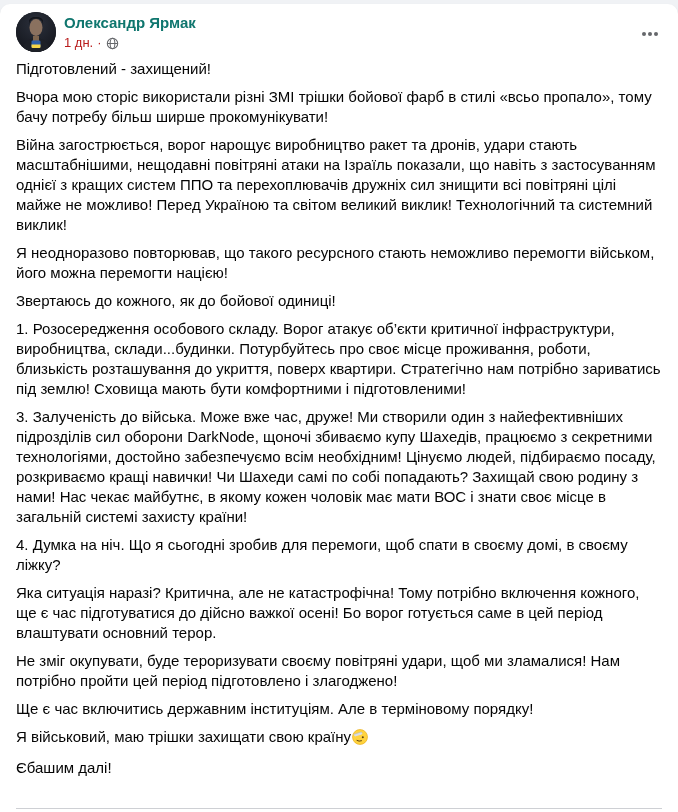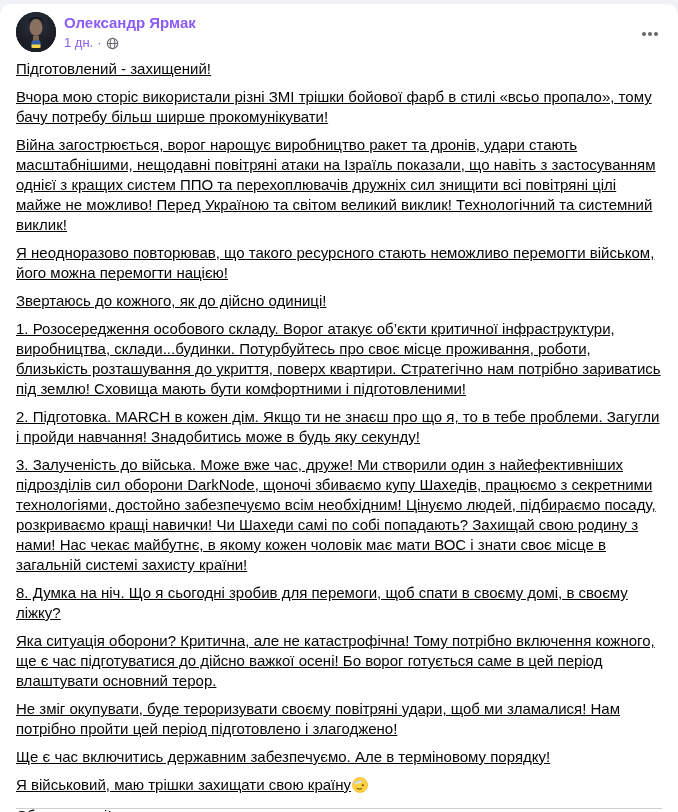--- a/index.html
+++ b/index.html
@@ -44,29 +44,29 @@
   .avatar svg { display: block; }
   .hmeta {
     margin-left: 8px;
     flex: 1;
     min-width: 0;
     padding-top: 1px;
   }
   .author {
     font-size: 15px;
     font-weight: 700;
-    color: #8b5cf6;
+    color: #0f766e;
     line-height: 19px;
     cursor: pointer;
   }
   .subline {
     display: flex;
     align-items: center;
     gap: 4px;
-    color: #8b5cf6;
+    color: #b91c1c;
     font-size: 13px;
     line-height: 16px;
     margin-top: 3px;
   }
   .subline .ts { cursor: pointer; }
   .globe { display: inline-flex; align-items: center; }
   .more-btn {
     position: absolute;
     right: 12px;
     top: 14px;
@@ -80,21 +80,20 @@
   }
   .body-text {
     padding: 7px 16px 0 16px;
     font-size: 15px;
     line-height: 20px;
     color: #050505;
   }
   .body-text p {
     margin: 0 0 8px 0;
     word-wrap: break-word;
-    text-decoration: underline;
   }
   .emoji {
     display: inline-block;
     vertical-align: -3px;
     margin-left: 1px;
   }
   .divider {
     position: absolute;
     left: 16px;
     right: 16px;
@@ -151,28 +150,27 @@
           <circle cx="16" cy="10" r="2" fill="#65676b"></circle>
         </svg>
       </div>
     </div>
 
     <div class="body-text">
       <p>Підготовлений - захищений!</p>
       <p>Вчора мою сторіс використали різні ЗМІ трішки бойової фарб в стилі «всьо пропало», тому бачу потребу більш ширше прокомунікувати!</p>
       <p>Війна загострюється, ворог нарощує виробництво ракет та дронів, удари стають масштабнішими, нещодавні повітряні атаки на Ізраїль показали, що навіть з застосуванням однієї з кращих систем ППО та перехоплювачів дружніх сил знищити всі повітряні цілі майже не можливо! Перед Україною та світом великий виклик! Технологічний та системний виклик!</p>
       <p>Я неодноразово повторював, що такого ресурсного стають неможливо перемогти військом, його можна перемогти нацією!</p>
-      <p>Звертаюсь до кожного, як до дійсно одиниці!</p>
+      <p>Звертаюсь до кожного, як до бойової одиниці!</p>
       <p>1. Розосередження особового складу. Ворог атакує об’єкти критичної інфраструктури, виробництва, склади...будинки. Потурбуйтесь про своє місце проживання, роботи, близькість розташування до укриття, поверх квартири. Стратегічно нам потрібно зариватись під землю! Сховища мають бути комфортними і підготовленими!</p>
-      <p>2. Підготовка. MARCH в кожен дім. Якщо ти не знаєш про що я, то в тебе проблеми. Загугли і пройди навчання! Знадобитись може в будь яку секунду!</p>
       <p>3. Залученість до війська. Може вже час, друже! Ми створили один з найефективніших підрозділів сил оборони DarkNode, щоночі збиваємо купу Шахедів, працюємо з секретними технологіями, достойно забезпечуємо всім необхідним! Цінуємо людей, підбираємо посаду, розкриваємо кращі навички! Чи Шахеди самі по собі попадають? Захищай свою родину з нами! Нас чекає майбутнє, в якому кожен чоловік має мати ВОС і знати своє місце в загальній системі захисту країни!</p>
-      <p>8. Думка на ніч. Що я сьогодні зробив для перемоги, щоб спати в своєму домі, в своєму ліжку?</p>
-      <p>Яка ситуація оборони? Критична, але не катастрофічна! Тому потрібно включення кожного, ще є час підготуватися до дійсно важкої осені! Бо ворог готується саме в цей період влаштувати основний терор.</p>
+      <p>4. Думка на ніч. Що я сьогодні зробив для перемоги, щоб спати в своєму домі, в своєму ліжку?</p>
+      <p>Яка ситуація наразі? Критична, але не катастрофічна! Тому потрібно включення кожного, ще є час підготуватися до дійсно важкої осені! Бо ворог готується саме в цей період влаштувати основний терор.</p>
       <p>Не зміг окупувати, буде тероризувати своєму повітряні удари, щоб ми зламалися! Нам потрібно пройти цей період підготовлено і злагоджено!</p>
-      <p>Ще є час включитись державним забезпечуємо. Але в терміновому порядку!</p>
+      <p>Ще є час включитись державним інституціям. Але в терміновому порядку!</p>
       <p>
         <span>Я військовий, маю трішки захищати свою країну</span><span class="emoji">
           <svg width="16" height="16" viewBox="0 0 16 16">
             <circle cx="8" cy="8" r="7.5" fill="#ffd33e"></circle>
             <circle cx="8" cy="8" r="7.5" fill="none" stroke="#e6a70c" stroke-width="0.6"></circle>
             <circle cx="10.8" cy="8.2" r="1" fill="#5b3d10"></circle>
             <path d="M5 11.5 Q7 12.8 9.5 11.8" stroke="#5b3d10" stroke-width="1" fill="none" stroke-linecap="round"></path>
             <path d="M1.5 5.5 L8.5 3.2 Q10 2.8 10.2 4.2 Q10.3 5.4 9 5.8 L3 7.6 Z" fill="#d9dee6"></path>
             <path d="M1.5 5.5 L8.5 3.2 Q10 2.8 10.2 4.2" fill="none" stroke="#aab2bf" stroke-width="0.5"></path>
           </svg>

